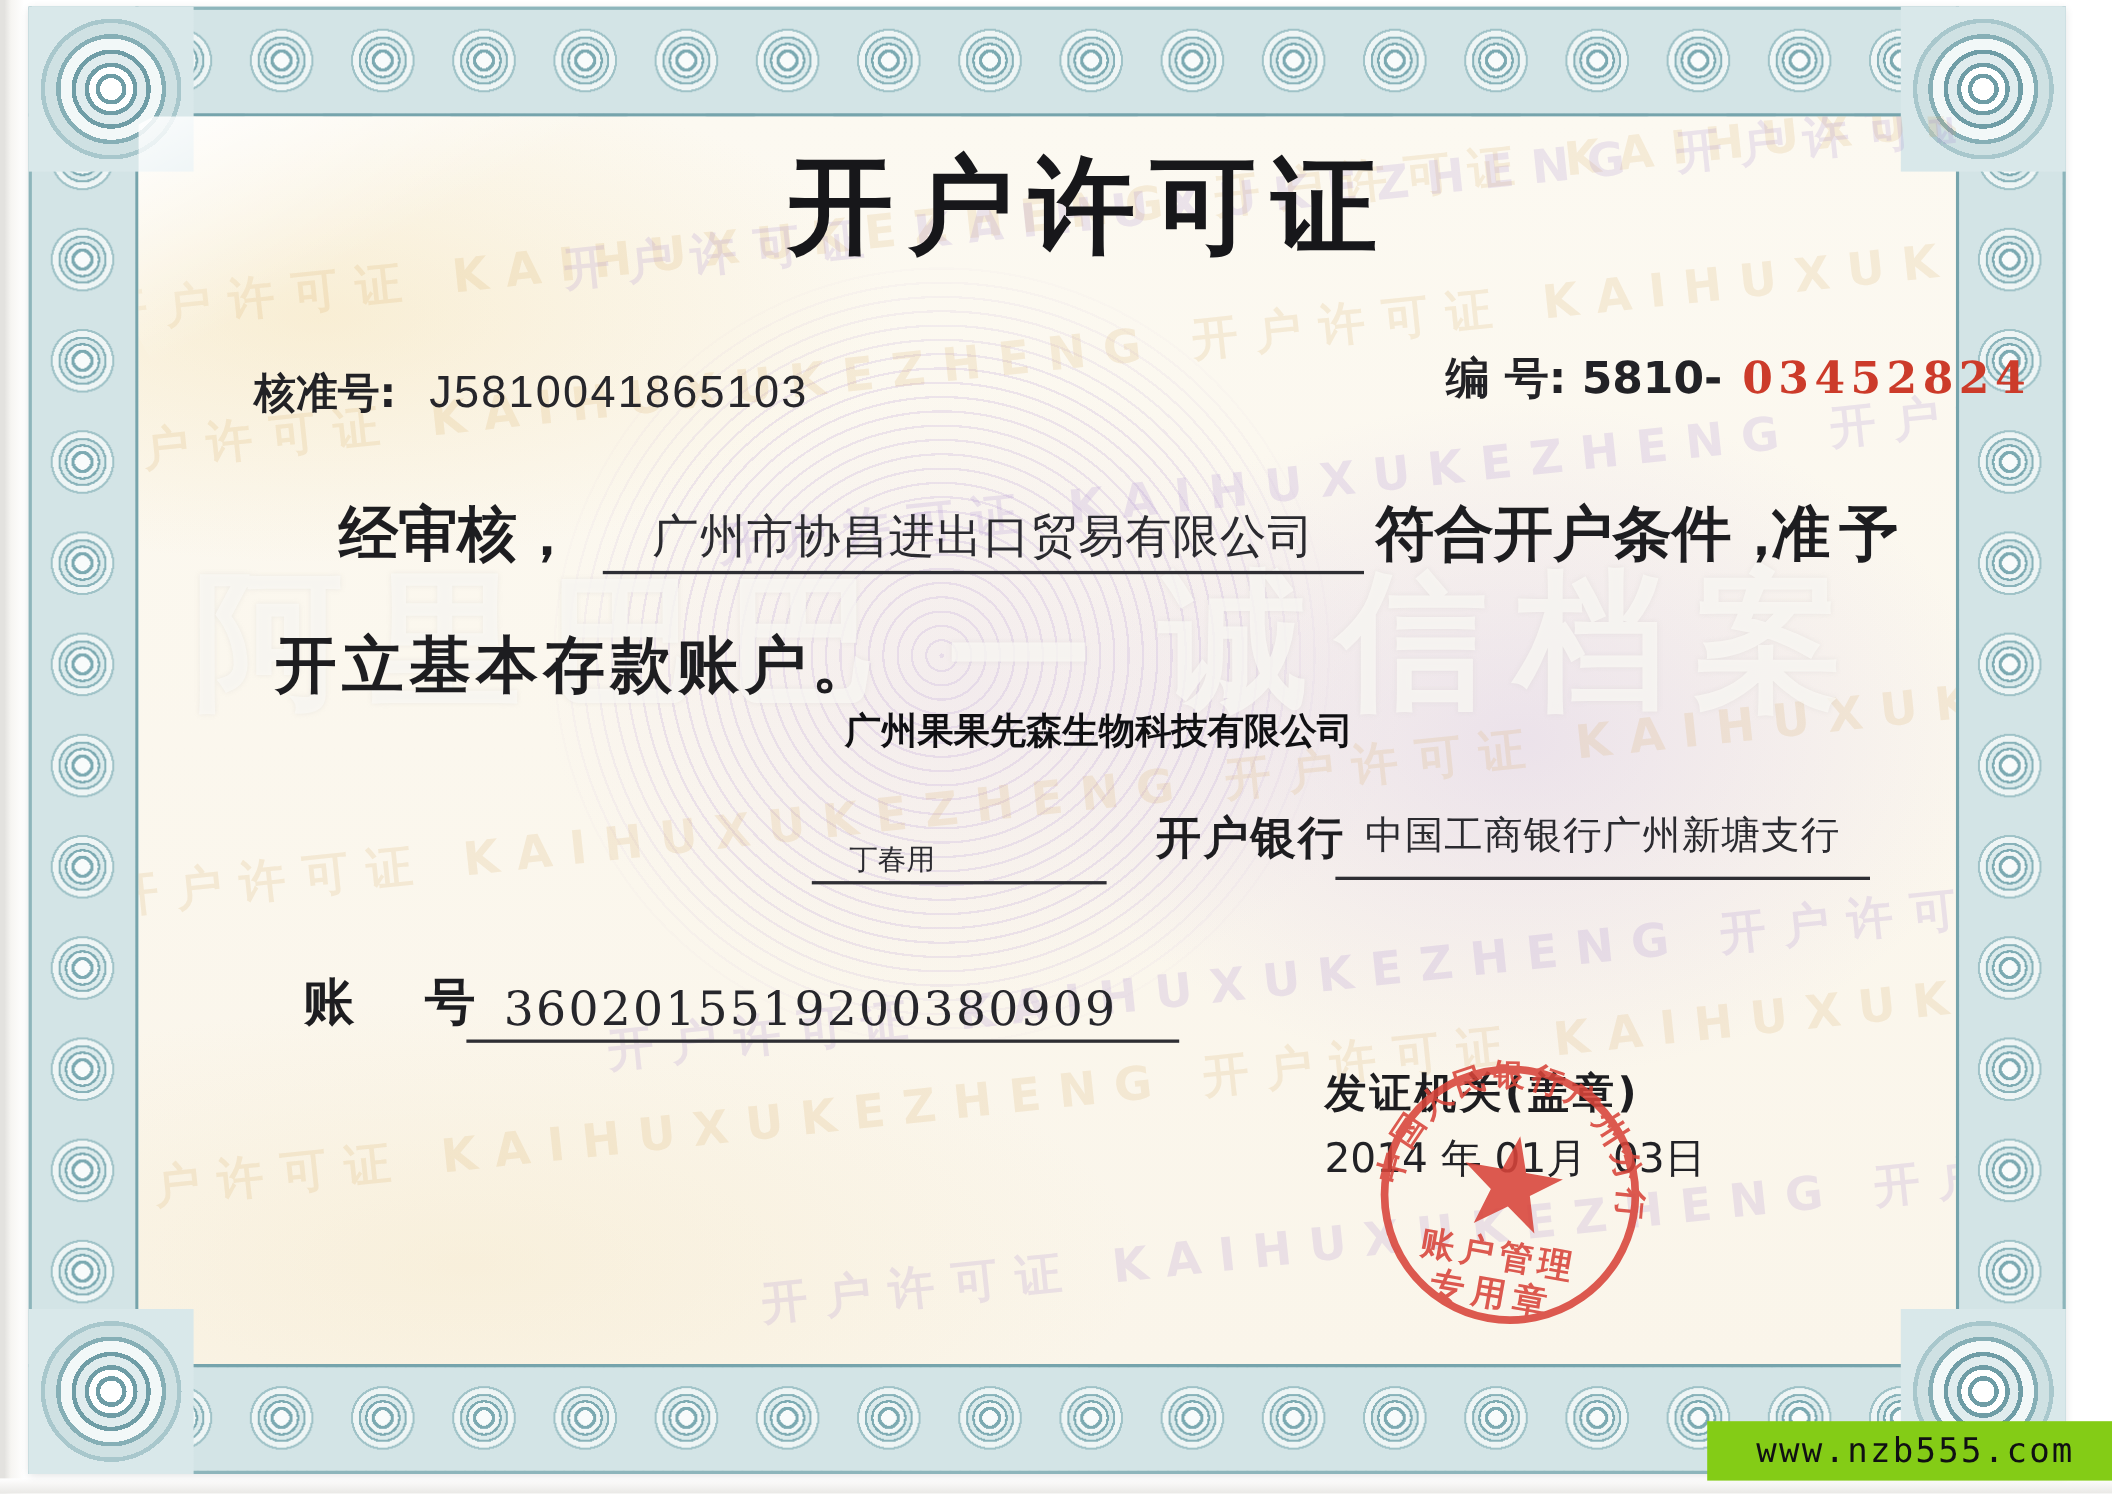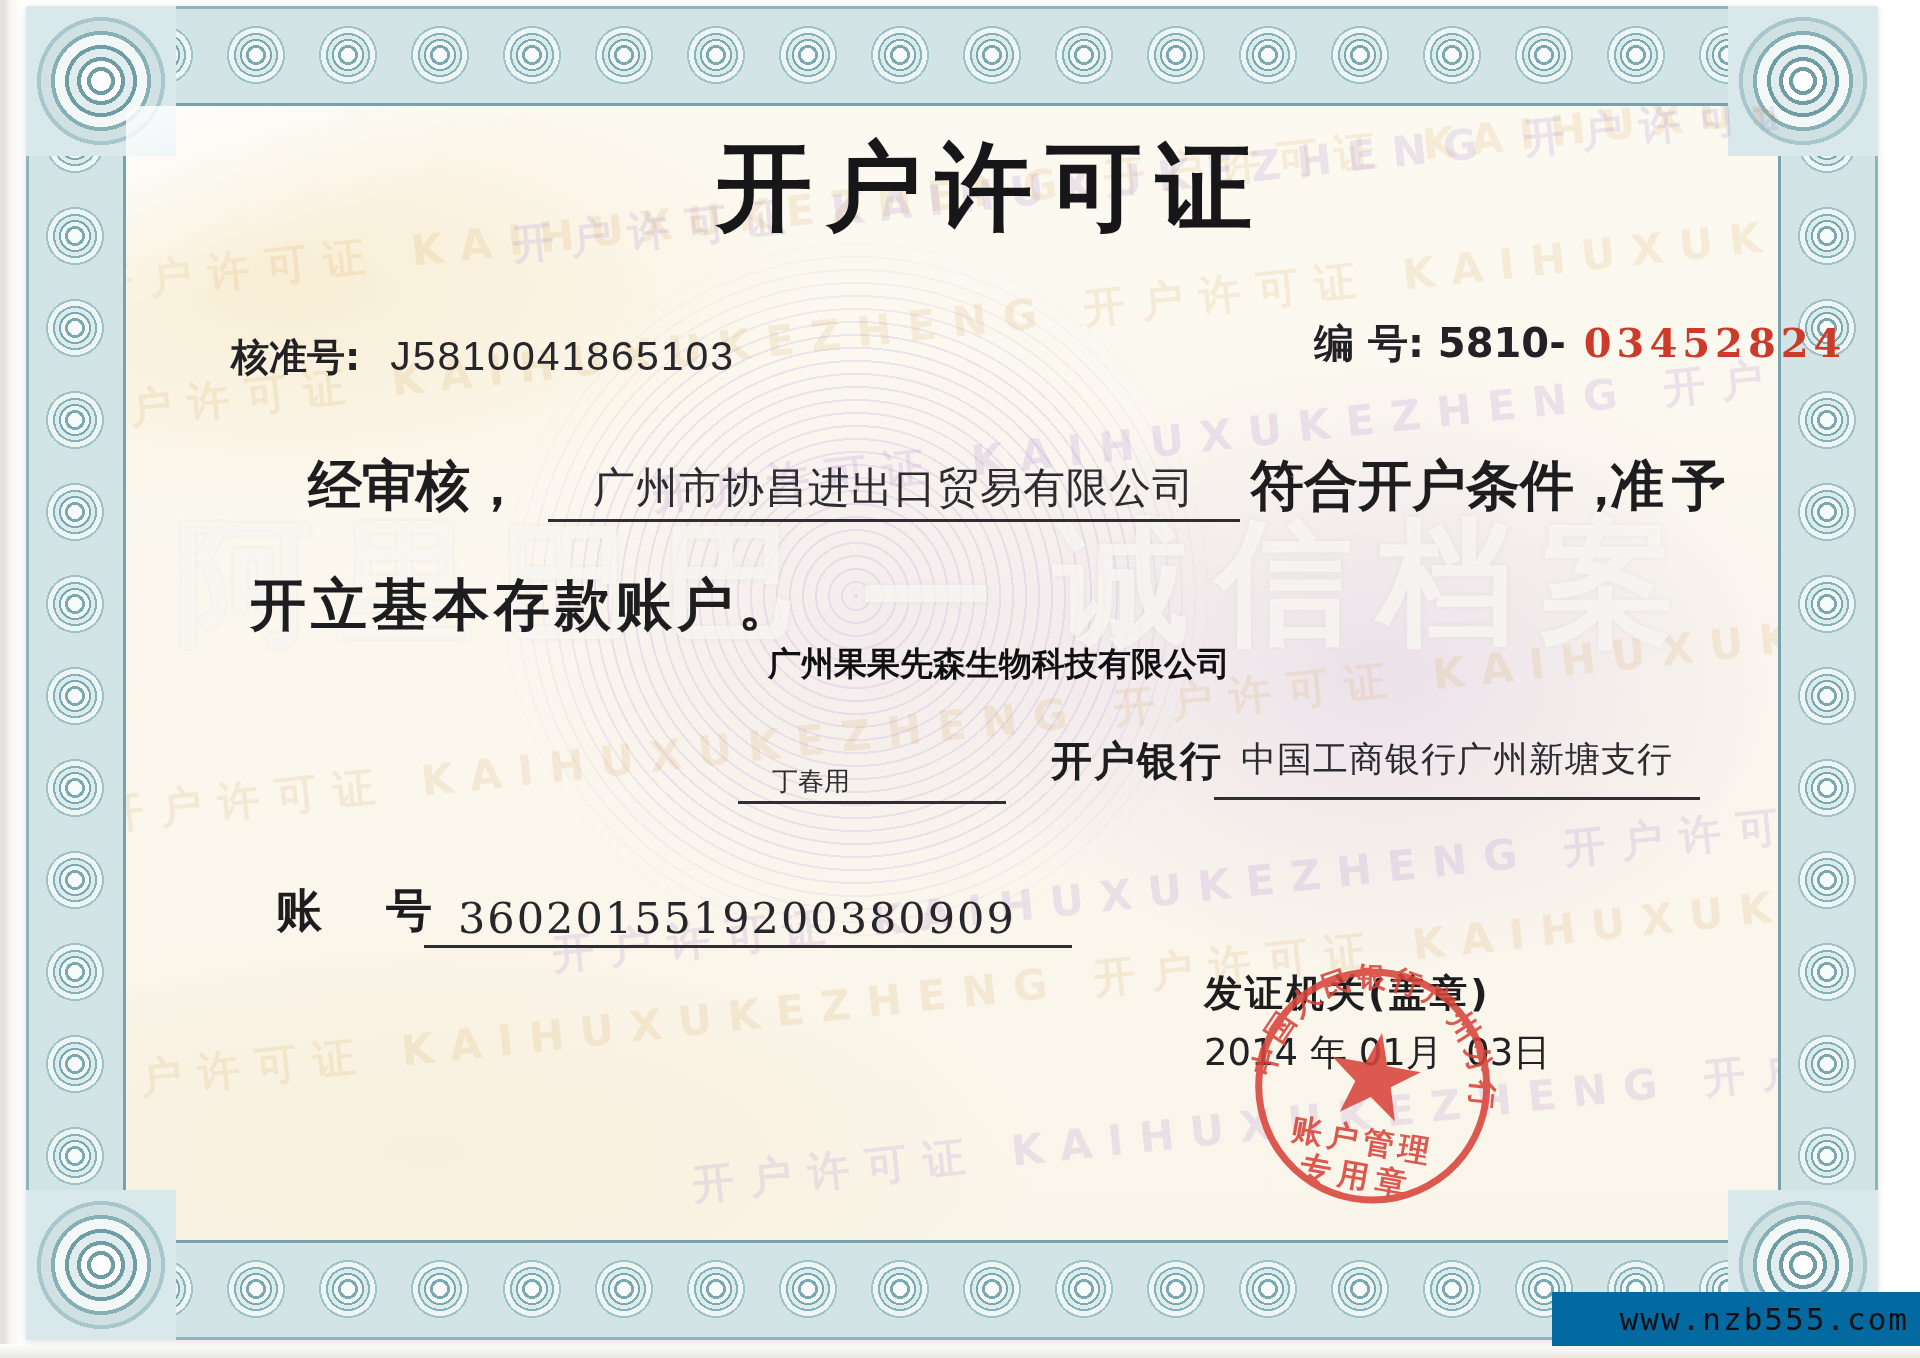--- a/index.html
+++ b/index.html
@@ -106,22 +106,22 @@
   .acct-line { position:absolute; left:398px; top:876px; width:648px; height:66px; border-bottom:3px solid #2e2e33;
       display:flex; align-items:flex-end; font-family:"DejaVu Serif", serif; font-size:43px;
       letter-spacing:2px; padding:0 0 2px 34px; color:#26262b; }
 
   .issuer { position:absolute; left:1178px; top:962px; font-size:38px; font-weight:bold; letter-spacing:3px; }
   .idate { position:absolute; left:1178px; top:1022px; font-size:37px; white-space:pre; color:#222226; }
 
   .stamp { position:absolute; left:1212px; top:950px; width:268px; height:268px; z-index:40;
            transform:rotate(10deg); opacity:0.88; }
 
-  .url-box { position:absolute; right:0; bottom:12px; width:368px; height:54px; background:#0369a1; z-index:50;
-     display:flex; align-items:center; justify-content:flex-end; padding-right:11px;
+  .url-box { position:absolute; right:0; bottom:12px; width:368px; height:54px; background:#84cc16; z-index:50;
+     display:flex; align-items:center; justify-content:flex-end; padding-right:34px;
      font-family:"DejaVu Sans Mono", monospace; font-size:31px; color:#101013; letter-spacing:2px;margin-left:48px; }
 
   .glare { position:absolute; left:-60px; top:-70px; width:460px; height:200px; z-index:3;
      background:linear-gradient(180deg, rgba(255,255,255,0.85), rgba(255,255,255,0)); transform:rotate(-28deg); }
 </style>
 </head>
 <body>
 
 <div class="page">
   <div class="scan-edge-left"></div>

